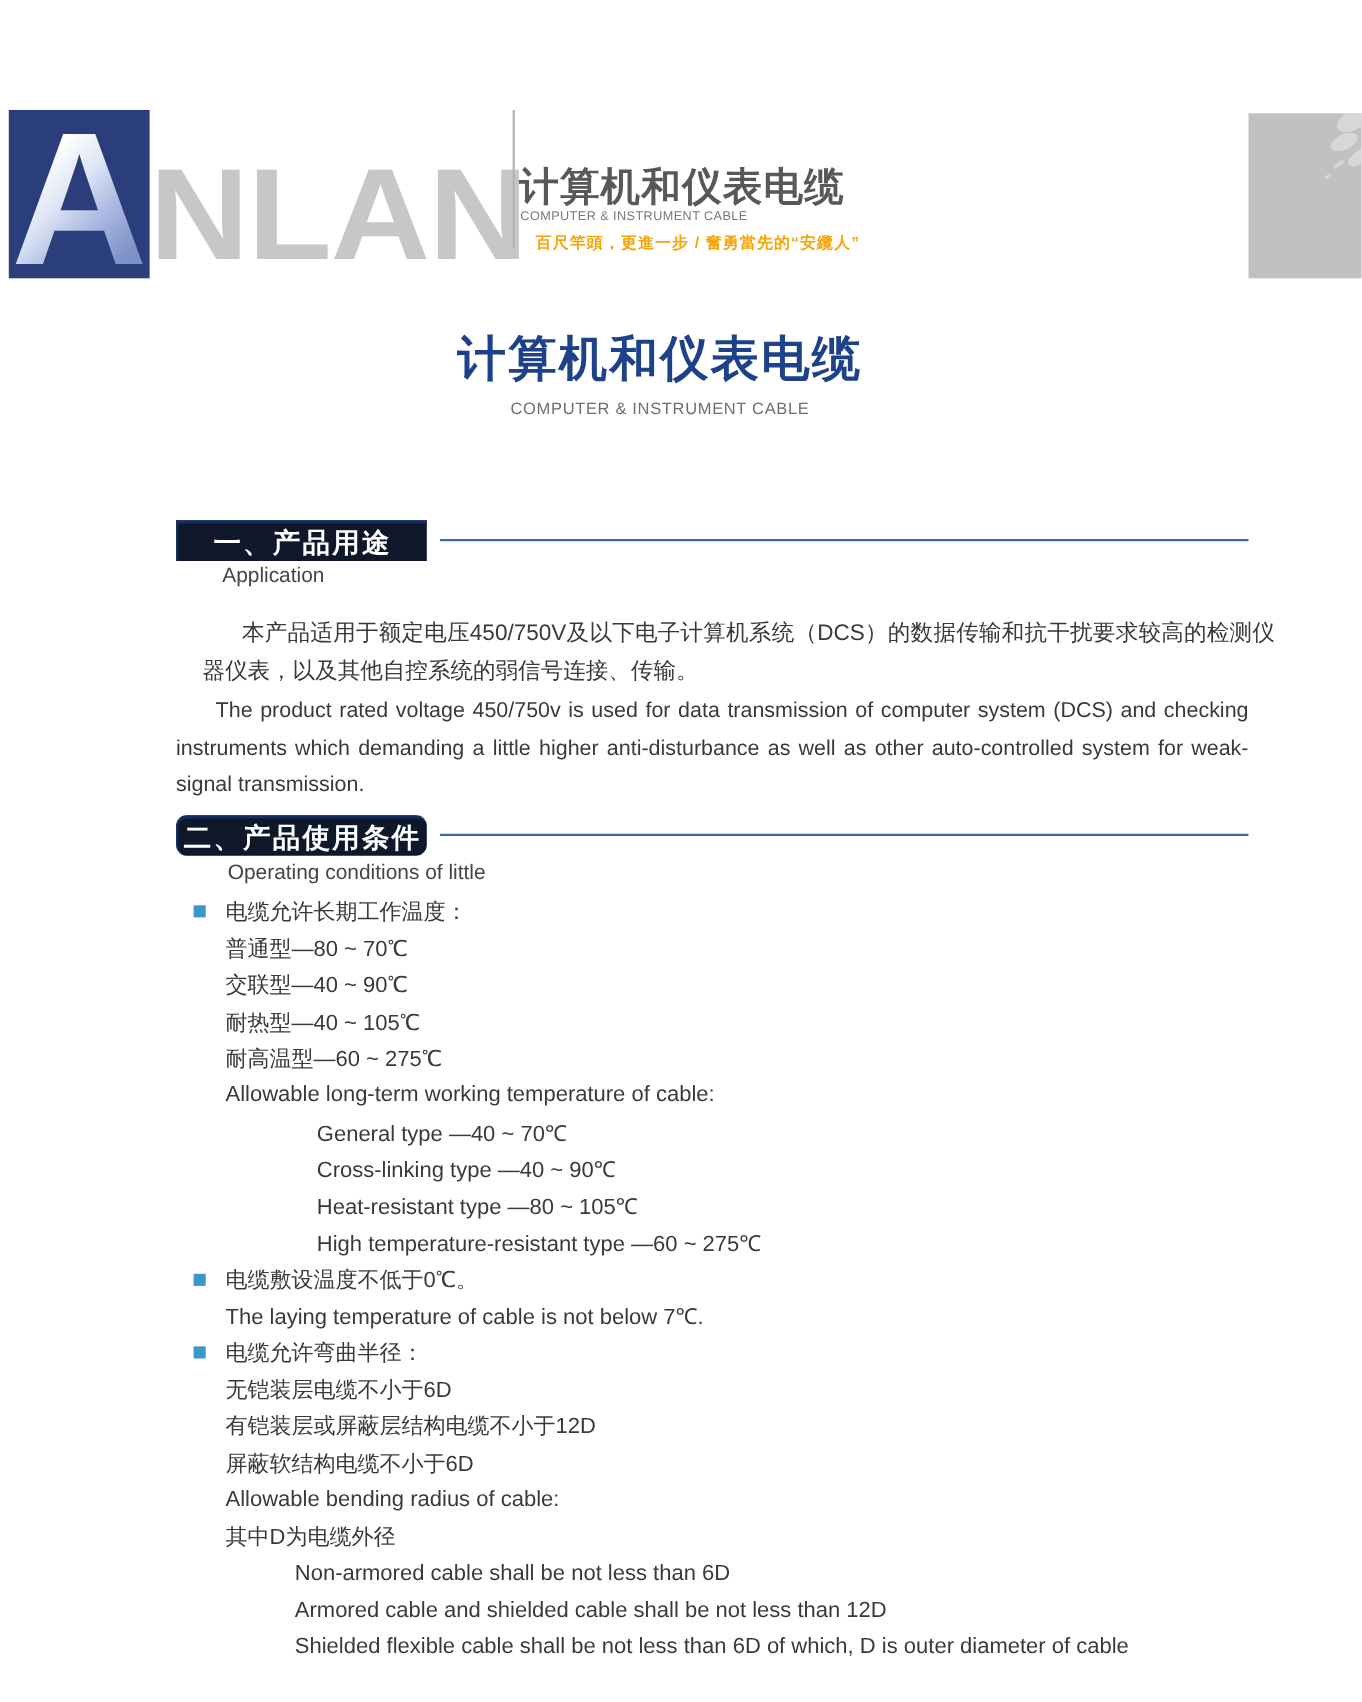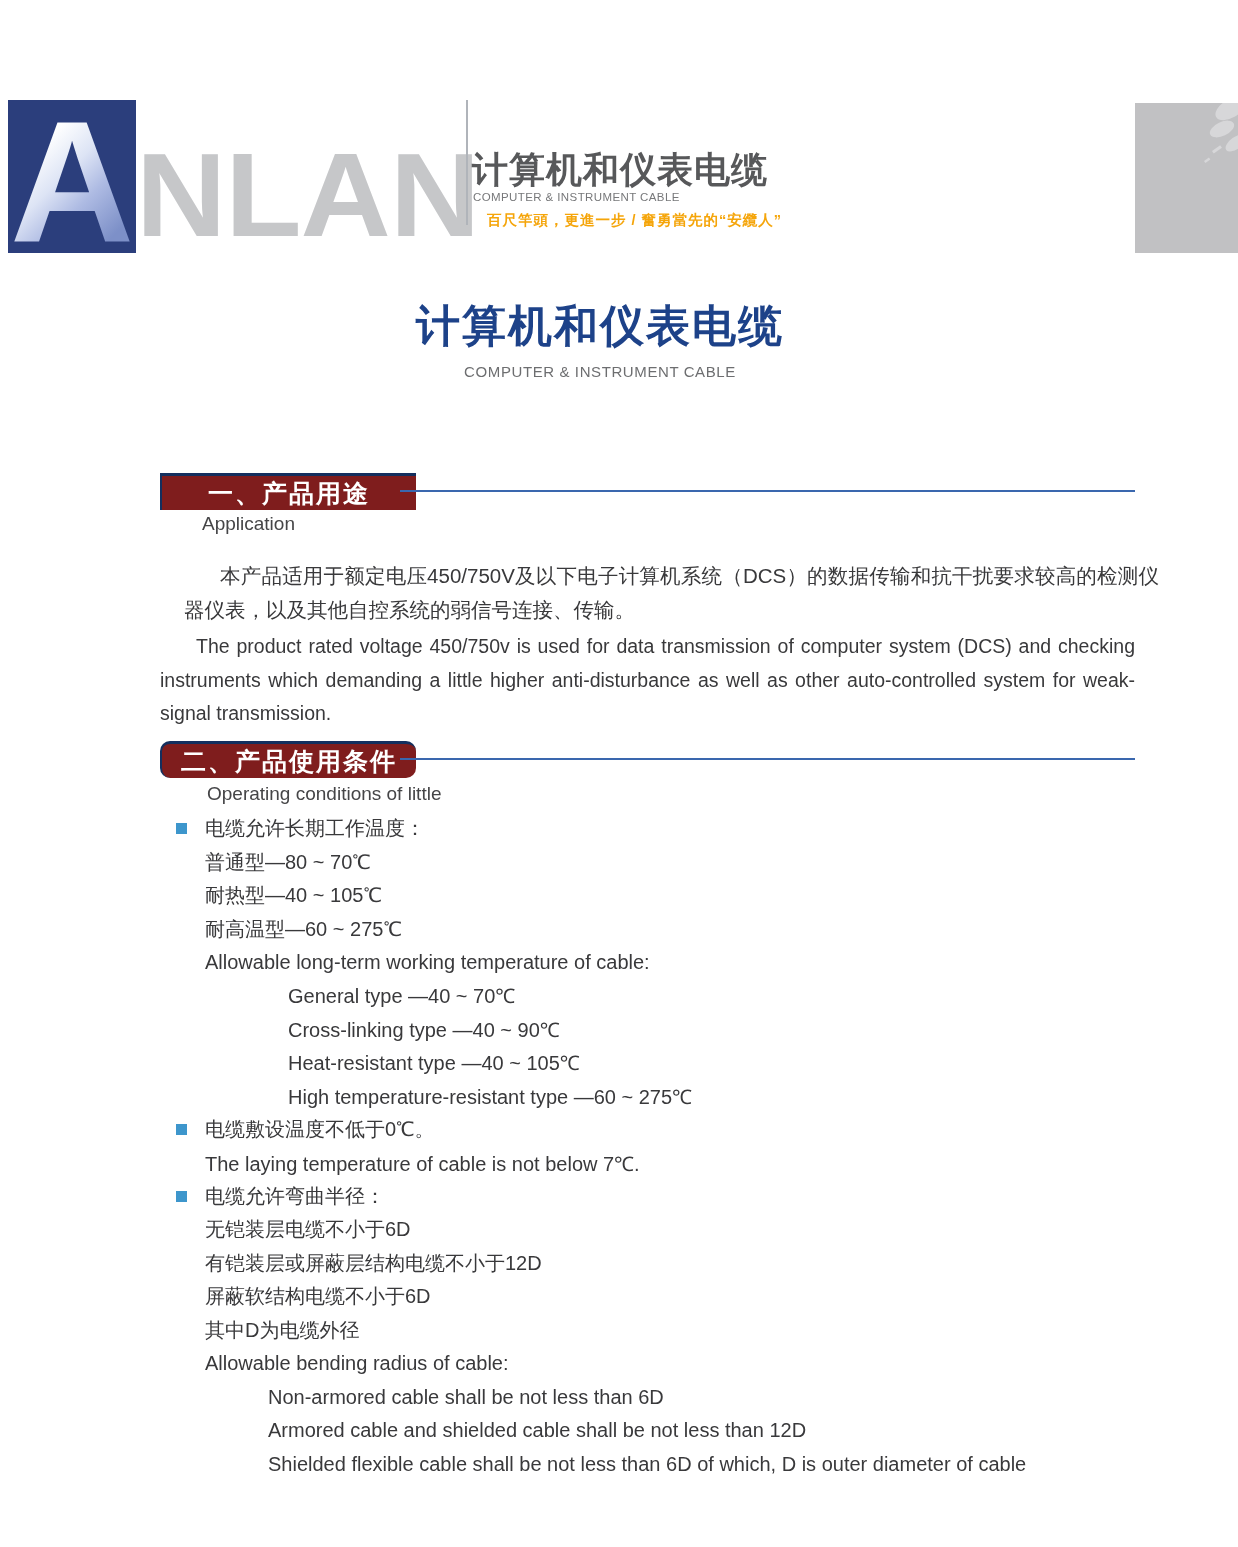--- a/index.html
+++ b/index.html
@@ -19,21 +19,21 @@
   .brand-tagline{position:absolute;left:487px;top:211px;font-size:14.5px;font-weight:bold;color:#f5a50a;letter-spacing:1px;}
   .photo-box{position:absolute;left:1135px;top:103px;width:103px;height:150px;background:#c1c1c3;overflow:hidden;}
   .photo-box svg{position:absolute;right:-6px;top:-4px;}
 
   
   .page-title{position:absolute;left:300px;top:297px;width:600px;text-align:center;}
   .page-title .zh{font-size:44px;font-weight:bold;color:#1d4289;letter-spacing:2px;}
   .page-title .en{margin-top:7px;font-size:15px;color:#6d6e70;letter-spacing:0.6px;}
 
   
-  .sec-box{position:absolute;left:160px;width:256px;height:37px;background:#7f1d1d;border-top:3px solid #142f5e;border-left:2px solid #142f5e;box-sizing:border-box;display:flex;align-items:center;justify-content:center;color:#ffffff;font-size:25px;font-weight:bold;letter-spacing:2px;}
+  .sec-box{position:absolute;left:160px;width:228px;height:37px;background:#0f172a;border-top:3px solid #142f5e;border-left:2px solid #142f5e;box-sizing:border-box;display:flex;align-items:center;justify-content:center;color:#ffffff;font-size:25px;font-weight:bold;letter-spacing:2px;}
   .sec-rule{position:absolute;height:2px;background:#3a67ae;}
   .sec-sub{position:absolute;font-size:19px;color:#454547;}
 
   
   .para{position:absolute;left:160px;width:975px;text-align:justify;color:#39393b;line-height:33.5px;}
   .para.zh{font-size:20.5px;text-indent:36px;margin-left:24px;}
   .para.en{font-size:19.5px;text-indent:36px;}
 
   
   .cond-list{position:absolute;left:160px;top:812px;width:975px;}
@@ -91,36 +91,39 @@
 
   <div class="cond-list">
       <div class="line bullet">
         <span class="bullet-sq"></span>
         <span>电缆允许长期工作温度：</span>
       </div>
       <div class="line plain">
         <span>普通型—80 ~ 70℃</span>
       </div>
       <div class="line plain">
+        <span>交联型—40 ~ 90℃</span>
+      </div>
+      <div class="line plain">
         <span>耐热型—40 ~ 105℃</span>
       </div>
       <div class="line plain">
         <span>耐高温型—60 ~ 275℃</span>
       </div>
       <div class="line plain">
         <span>Allowable long-term working temperature of cable:</span>
       </div>
       <div class="line indent2">
         <span>General type —40 ~ 70℃</span>
       </div>
       <div class="line indent2">
         <span>Cross-linking type —40 ~ 90℃</span>
       </div>
       <div class="line indent2">
-        <span>Heat-resistant type —40 ~ 105℃</span>
+        <span>Heat-resistant type —80 ~ 105℃</span>
       </div>
       <div class="line indent2">
         <span>High temperature-resistant type —60 ~ 275℃</span>
       </div>
       <div class="line bullet">
         <span class="bullet-sq"></span>
         <span>电缆敷设温度不低于0℃。</span>
       </div>
       <div class="line plain">
         <span>The laying temperature of cable is not below 7℃.</span>
@@ -132,24 +135,24 @@
       <div class="line plain">
         <span>无铠装层电缆不小于6D</span>
       </div>
       <div class="line plain">
         <span>有铠装层或屏蔽层结构电缆不小于12D</span>
       </div>
       <div class="line plain">
         <span>屏蔽软结构电缆不小于6D</span>
       </div>
       <div class="line plain">
-        <span>其中D为电缆外径</span>
+        <span>Allowable bending radius of cable:</span>
       </div>
       <div class="line plain">
-        <span>Allowable bending radius of cable:</span>
+        <span>其中D为电缆外径</span>
       </div>
       <div class="line indent3">
         <span>Non-armored cable shall be not less than 6D</span>
       </div>
       <div class="line indent3">
         <span>Armored cable and shielded cable shall be not less than 12D</span>
       </div>
       <div class="line indent3">
         <span>Shielded flexible cable shall be not less than 6D of which, D is outer diameter of cable</span>
       </div>

